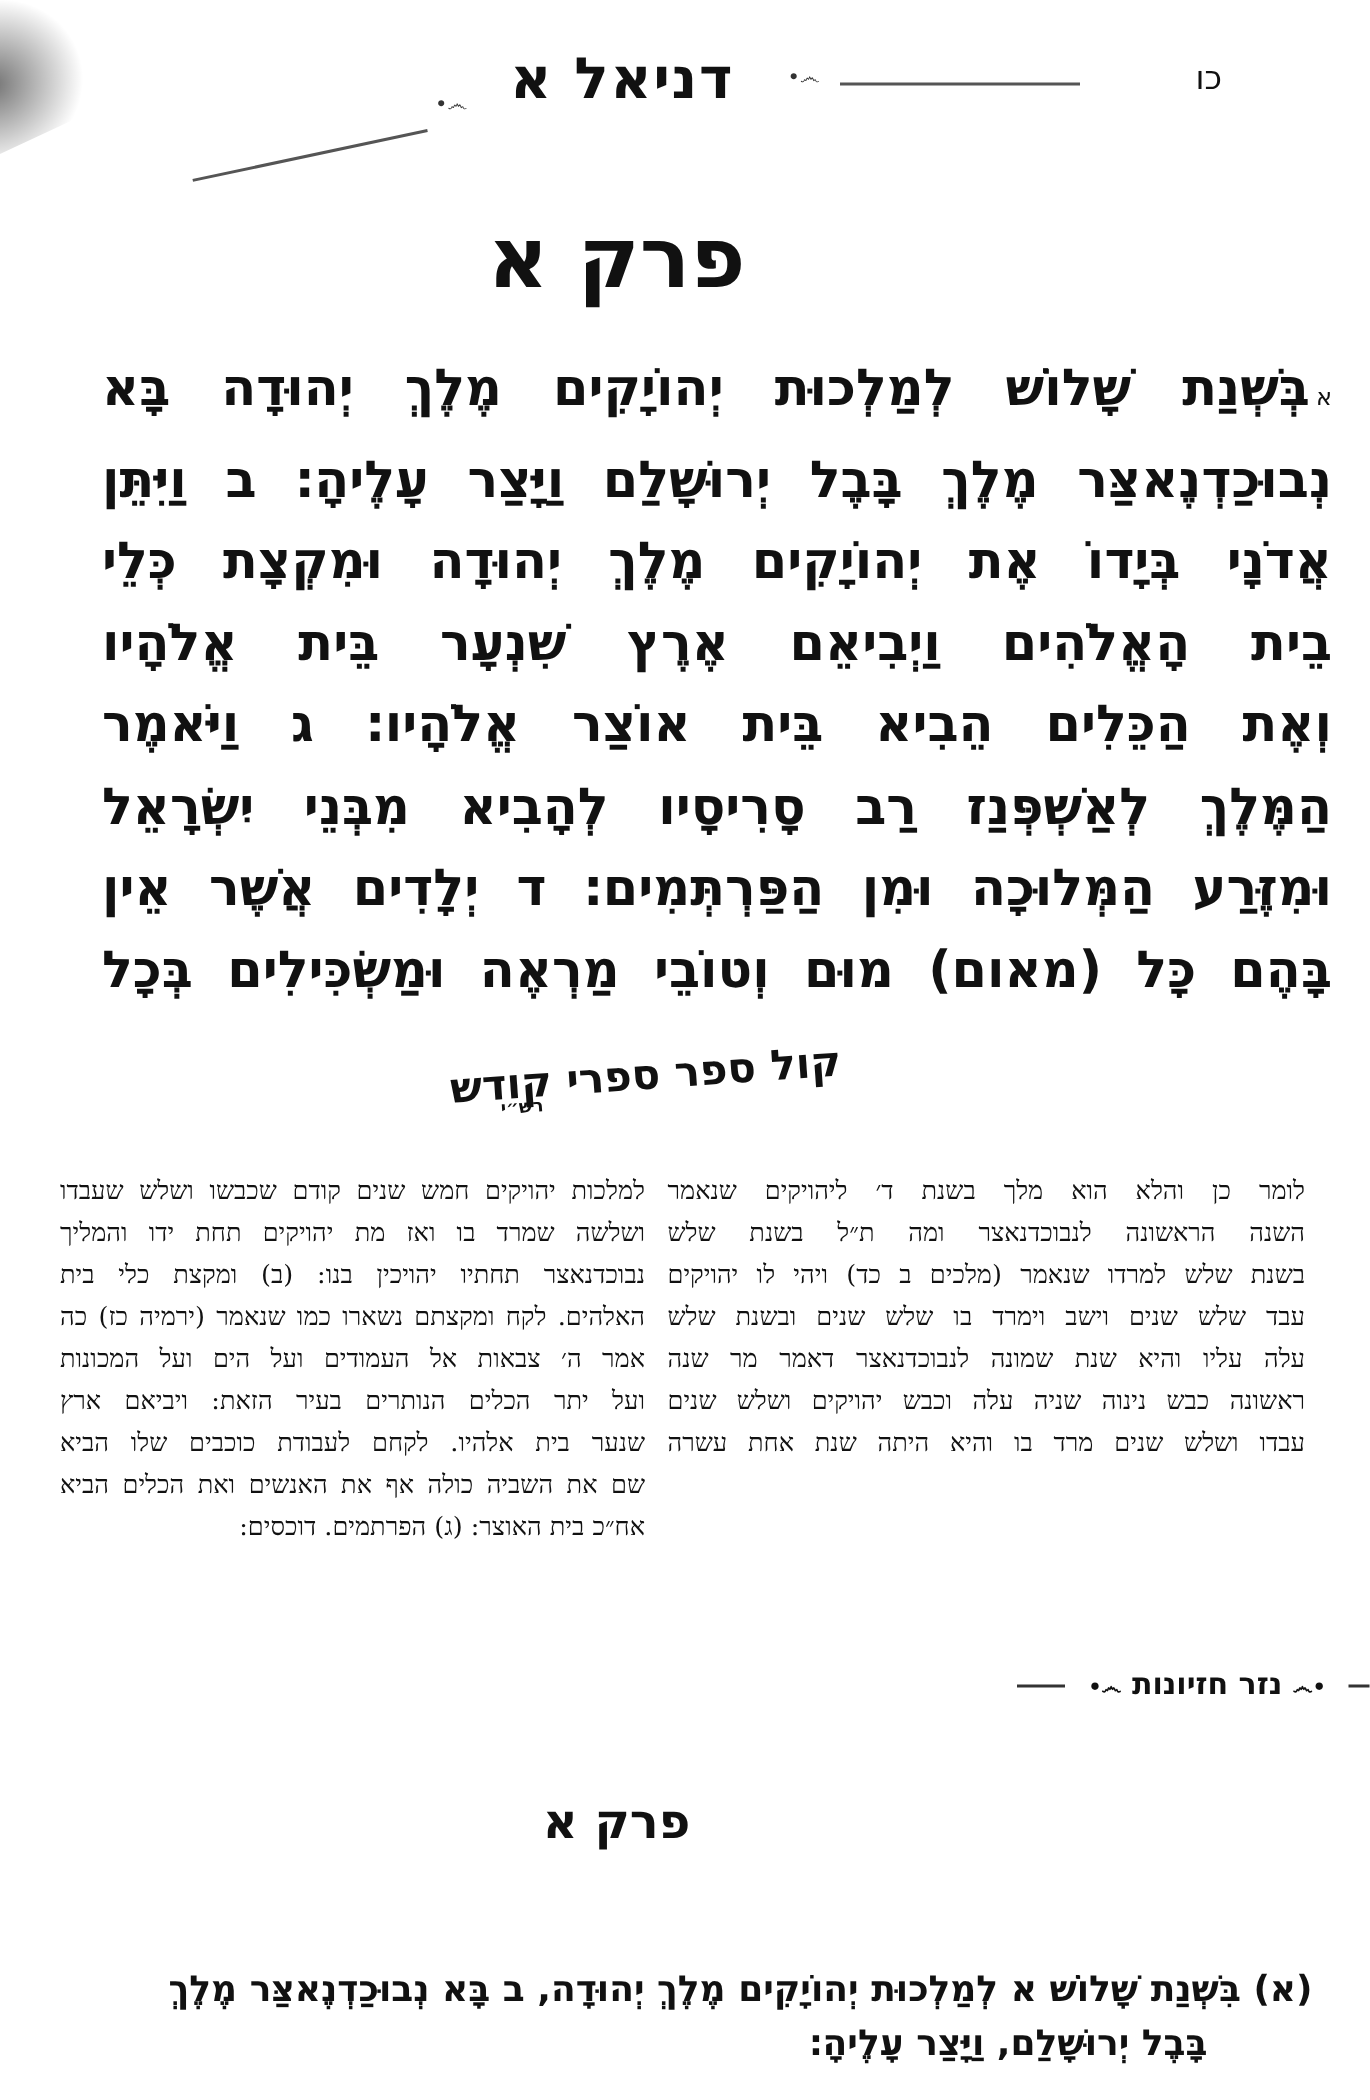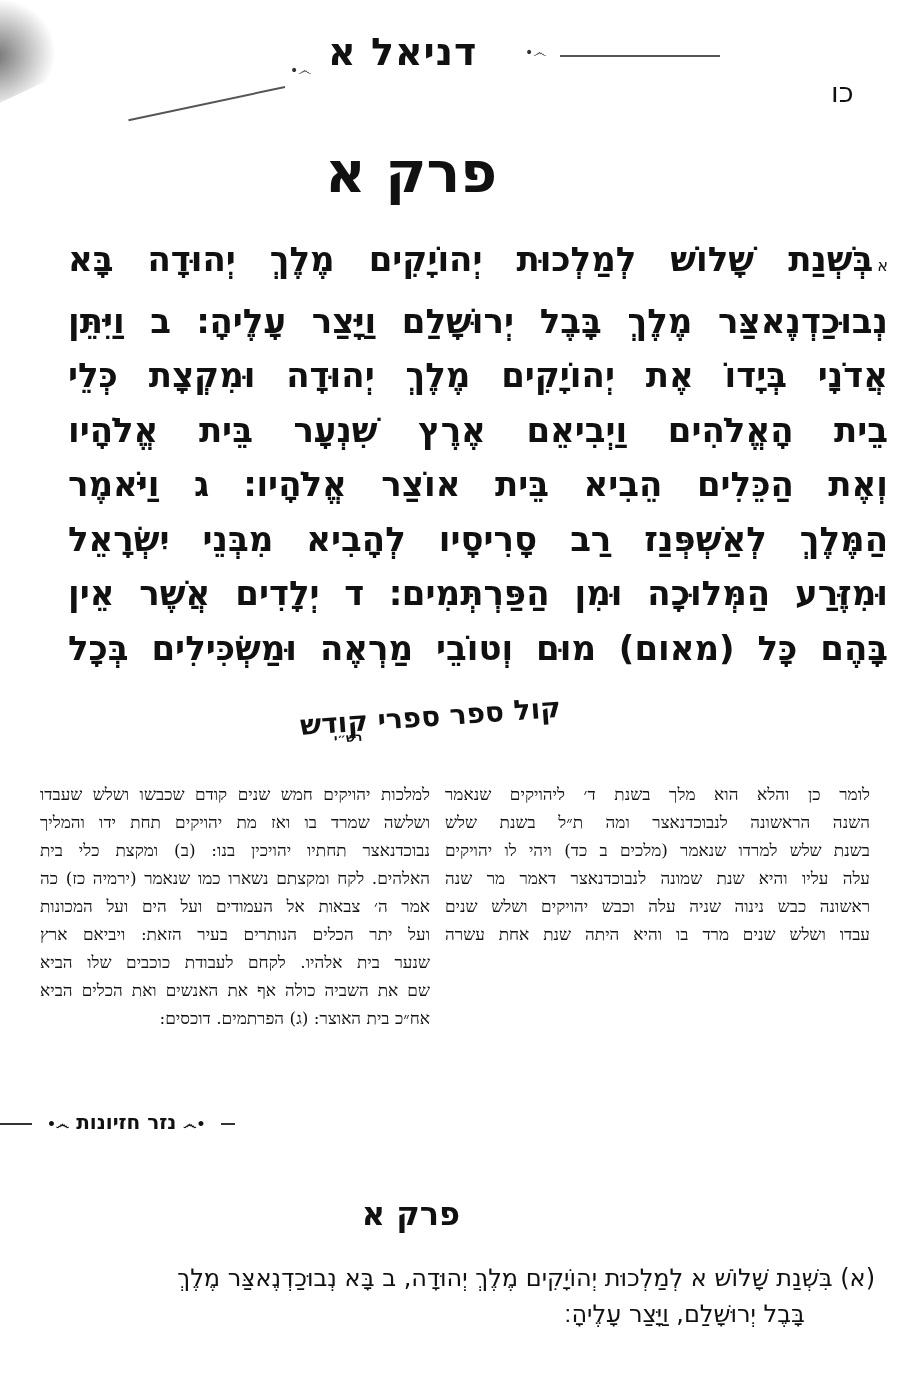--- a/index.html
+++ b/index.html
@@ -8,26 +8,25 @@
       position: relative; overflow: hidden;
       font-family: "DejaVu Serif", "Liberation Serif", serif;
     }
     .shadow-corner {
       position: absolute; left: -30px; top: -20px; width: 90px; height: 110px;
       background: radial-gradient(ellipse at 20% 60%, rgba(0,0,0,0.55), rgba(0,0,0,0.0) 60%);
       transform: rotate(-25deg);
     }
     .running-head { position: absolute; left: 0; top: 0; width: 913px; height: 120px; }
     .page-num {
-      position: absolute; left: 831px; top: 40px; font-size: 28px; direction: rtl;
+      position: absolute; left: 797px; top: 40px; font-size: 22px; direction: rtl;
       font-family: "DejaVu Sans", sans-serif;
-      margin-top: 36px;
     }
     .book-title {
-      position: absolute; left: 328px; top: 30px; font-size: 38px; font-weight: bold;
+      position: absolute; left: 340px; top: 30px; font-size: 38px; font-weight: bold;
       direction: rtl; font-family: "DejaVu Sans", sans-serif; letter-spacing: 1px;
     }
     .rule-right { position: absolute; left: 560px; top: 55px; width: 160px; height: 2px; background: #555; }
     .rule-left {
       position: absolute; left: 125px; top: 86px; width: 160px; height: 2px; background: #555;
       transform: rotate(-12deg); transform-origin: right center;
     }
     .orn { position: absolute; font-size: 14px; color: #333; font-family: "DejaVu Sans", sans-serif; }
     .chapter-title {
       position: absolute; left: 0; width: 822px; text-align: center; direction: rtl;
@@ -49,28 +48,28 @@
     .rashi-col {
       position: absolute; top: 780px; direction: rtl; font-size: 17px;
       line-height: 28px; text-align: justify;
       font-family: "DejaVu Serif", "Liberation Serif", serif;
     }
     .rashi-right { left: 445px; width: 425px; }
     .rashi-left { left: 40px; width: 390px; }
     .rashi-col .line { display: block; white-space: nowrap; text-align: justify; text-align-last: justify; }
     .rashi-col .line.last { text-align-last: right; }
     .section-divider {
-      position: absolute; left: 0; top: 1110px; width: 913px; text-align: left;
+      position: absolute; left: 0; top: 1110px; width: 913px; text-align: right;
       direction: rtl; font-family: "DejaVu Sans", sans-serif; font-weight: bold; font-size: 20px;
     }
     .section-divider .dash { display: inline-block; vertical-align: middle; height: 2px; background: #333; }
     .ch2 { top: 1195px; font-size: 32px; }
     .verse2 {
-      position: absolute; left: 130px; top: 1260px; width: 745px; direction: rtl;
-      font-family: "DejaVu Sans", sans-serif; font-weight: normal; font-size: 24px; line-height: 36px;
+      position: absolute; left: 130px; top: 1308px; width: 745px; direction: rtl;
+      font-family: "DejaVu Sans", sans-serif; font-weight: bold; font-size: 24px; line-height: 36px;
     }
     .verse2 .line1 { display: block; white-space: nowrap; text-align: right; }
     .verse2 .line2 { display: block; white-space: nowrap; padding-right: 70px; }
   </style>
 </head>
 <body>
 
 <div class="shadow-corner"></div>
 
 <header class="running-head">
@@ -97,20 +96,21 @@
 
 <div class="watermark">
   <div>קול ספר ספרי קודש</div>
   <div style="font-size:12px; margin-right:200px; margin-top:-8px;">רש״י</div>
 </div>
 
 <section class="rashi-col rashi-right">
   <span class="line">לומר כן והלא הוא מלך בשנת ד׳ ליהויקים שנאמר</span>
   <span class="line">השנה הראשונה לנבוכדנאצר ומה ת״ל בשנת שלש</span>
   <span class="line">בשנת שלש למרדו שנאמר (מלכים ב כד) ויהי לו יהויקים</span>
+  <span class="line">עבד שלש שנים וישב וימרד בו שלש שנים ובשנת שלש</span>
   <span class="line">עלה עליו והיא שנת שמונה לנבוכדנאצר דאמר מר שנה</span>
   <span class="line">ראשונה כבש נינוה שניה עלה וכבש יהויקים ושלש שנים</span>
   <span class="line">עבדו ושלש שנים מרד בו והיא היתה שנת אחת עשרה</span>
 </section>
 
 <section class="rashi-col rashi-left">
   <span class="line">למלכות יהויקים חמש שנים קודם שכבשו ושלש שעבדו</span>
   <span class="line">ושלשה שמרד בו ואז מת יהויקים תחת ידו והמליך</span>
   <span class="line">נבוכדנאצר תחתיו יהויכין בנו: (ב) ומקצת כלי בית</span>
   <span class="line">האלהים. לקח ומקצתם נשארו כמו שנאמר (ירמיה כז) כה</span>

